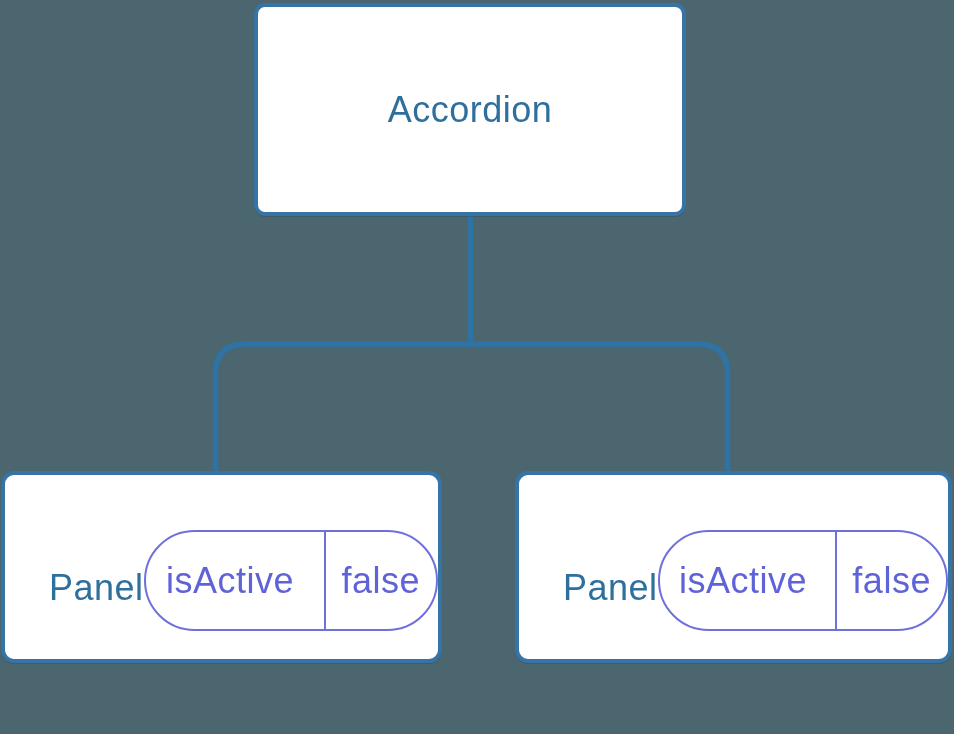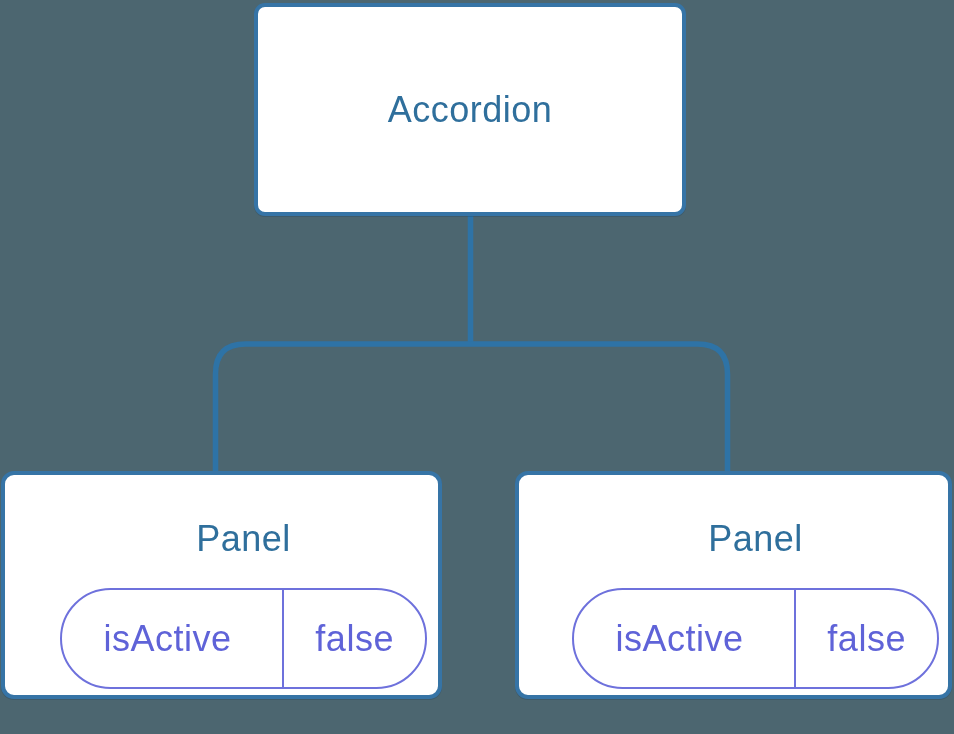--- a/index.html
+++ b/index.html
@@ -40,24 +40,24 @@
     width: 432px;
     height: 213px;
     border-radius: 11px;
     display: flex;
     align-items: center;
     justify-content: center;
   }
   .panel-box {
     top: 471px;
     width: 441px;
-    height: 228px;
+    height: 192px;
     border-radius: 13px;
     display: flex;
-    flex-direction: column;
+    flex-direction: row;
     align-items: center;
     padding-left: 44px;
   }
   .panel-left  { left: 1px; }
   .panel-right { left: 515px; width: 437px; }
   .box-title {
     font-size: 36px;
     font-weight: 500;
     letter-spacing: 0.5px;
     color: var(--component-label, #2F6F9C);

